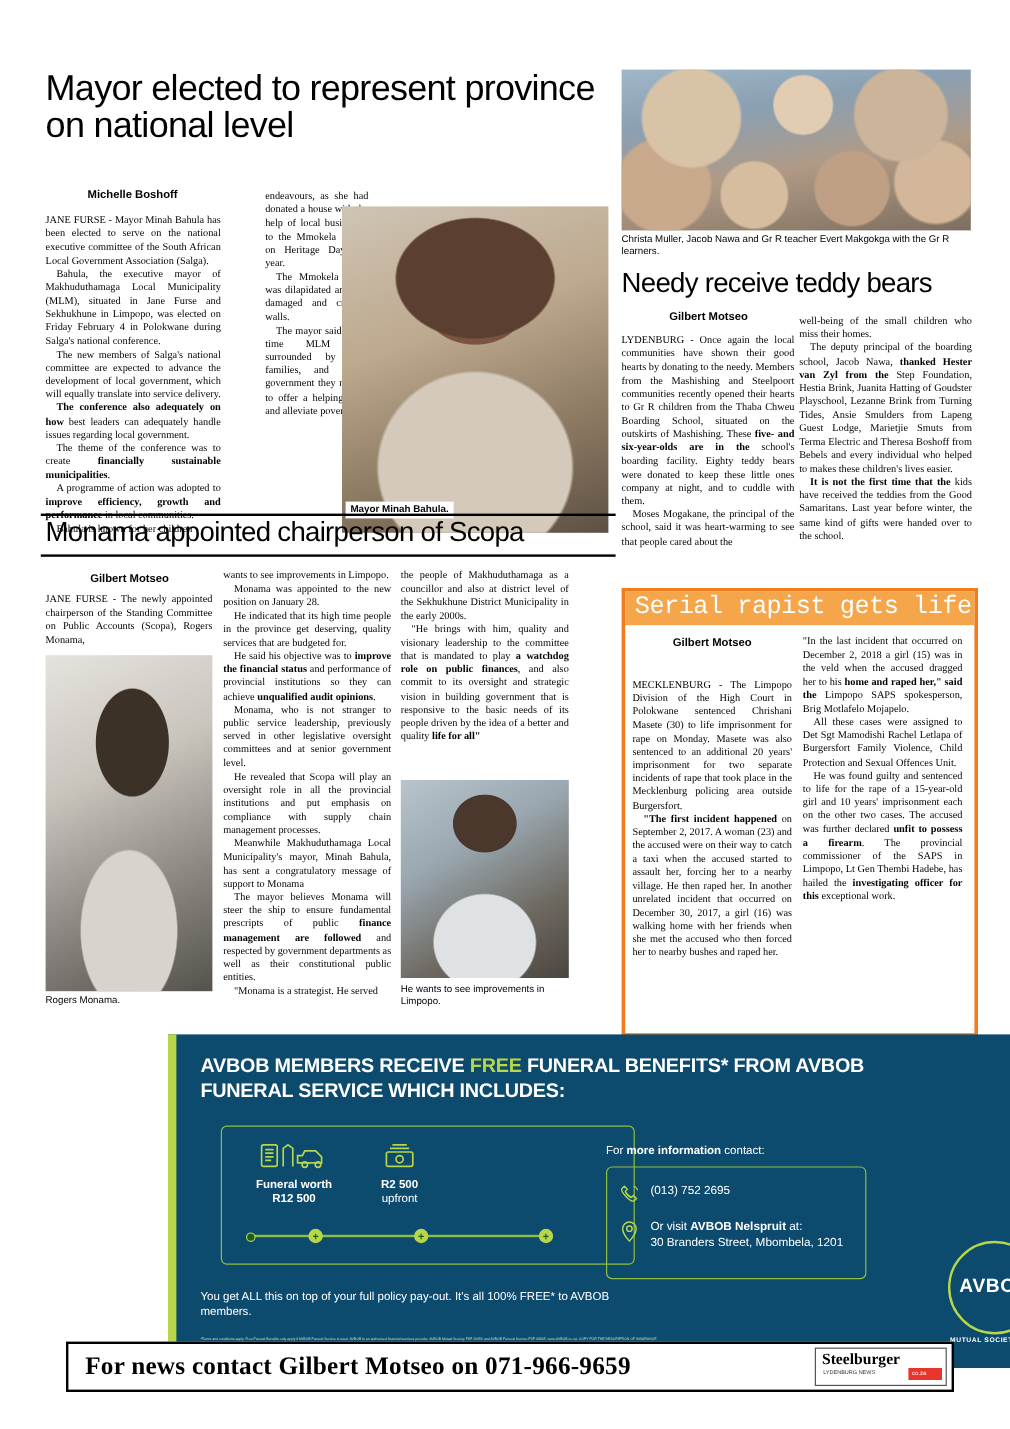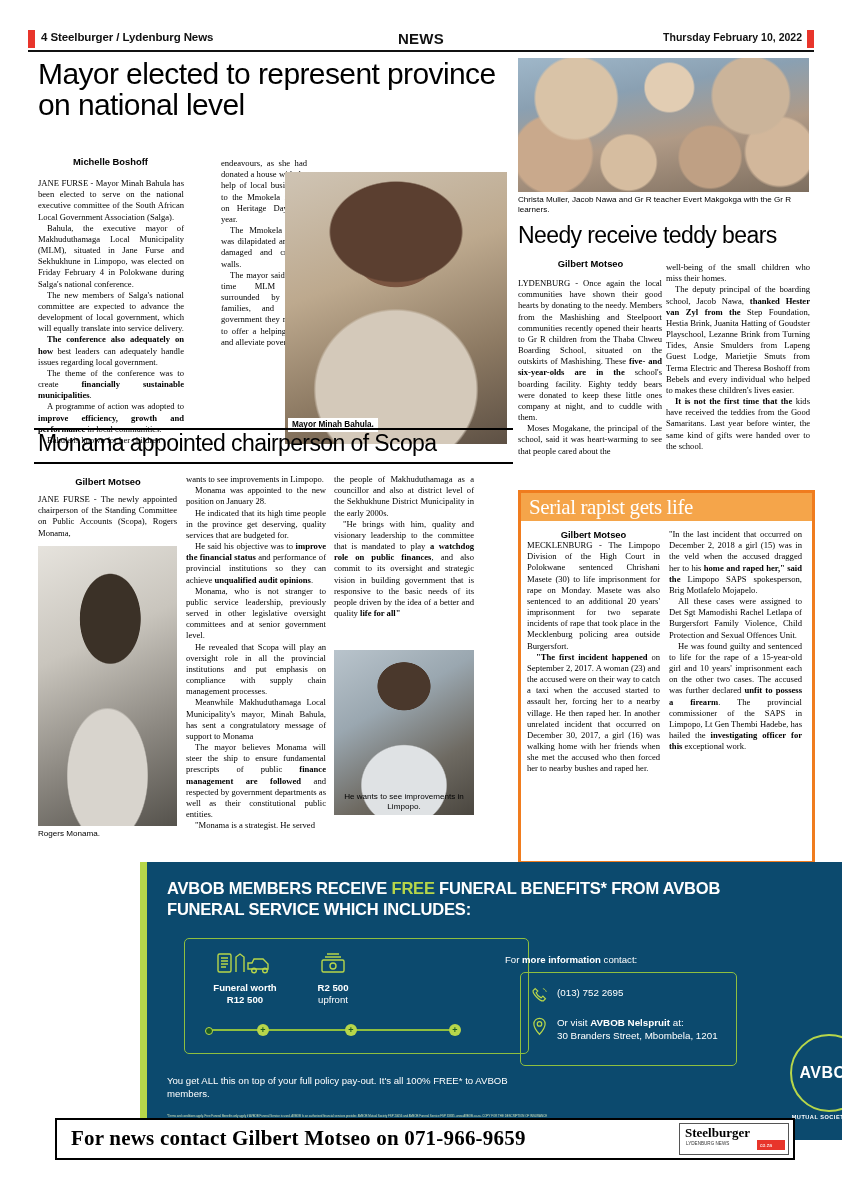--- a/index.html
+++ b/index.html
@@ -47,38 +47,38 @@
      radial-gradient(ellipse 46% 38% at 50% 82%, #d8d4cd 0 62%, transparent 64%),
      linear-gradient(155deg,#e6e3dd 0%,#c9c5bd 35%,#8d8982 68%,#55524c 100%);}
   .ph-monama{background:
      radial-gradient(ellipse 26% 20% at 50% 22%, #4a382c 0 72%, transparent 74%),
      radial-gradient(ellipse 50% 40% at 50% 82%, #dfe2e4 0 60%, transparent 62%),
      linear-gradient(150deg,#b9c4cc 0%,#9aa7b0 35%,#6e6a62 70%,#4a463f 100%);}
 
   
   .obox{position:absolute;border:3px solid #f07c1e;background:#fff;}
   .obox-head{background:#f5a54a;height:28px;position:relative;}
-  .obox-head .t{position:absolute;left:8px;top:2px;font-family:Liberation Serif, serif;font-size:21px;color:#fff;letter-spacing:-0.4px;}
+  .obox-head .t{position:absolute;left:8px;top:2px;font-family:Liberation Mono, monospace;font-size:21px;color:#fff;letter-spacing:-0.4px;}
 
   
   .ad{position:absolute;left:140px;top:862px;width:748px;height:278px;background:#0c4a6e;}
   .ad-left-bar{position:absolute;left:0;top:0;width:7px;height:278px;background:#b7d64a;}
   .ad-h{position:absolute;left:27px;top:16px;width:600px;font-family:"Liberation Sans",sans-serif;font-weight:bold;font-size:16.5px;line-height:1.28;color:#fff;letter-spacing:-0.2px;}
   .ad-h .fr{color:#b7d64a;}
   .benefit-box{position:absolute;left:44px;top:76px;width:295px;height:114px;border:1.5px solid #8fbf3f;border-radius:5px;padding-left:48px;}
   .bcol{position:absolute;top:10px;font-family:"Liberation Sans",sans-serif;font-size:9.6px;color:#fff;text-align:center;line-height:1.28;}
   .bcol .b{font-weight:bold;}
   .bicon{height:30px;margin-bottom:3px;display:flex;align-items:center;justify-content:center;}
   .track{position:absolute;left:20px;bottom:17px;width:258px;height:12px;}
   .track .line{position:absolute;left:4px;top:5px;width:250px;height:2px;background:#8fbf3f;}
   .track .dotsm{position:absolute;left:0;top:3px;width:6px;height:6px;border-radius:50%;border:1.5px solid #b7d64a;background:#1d5c22;}
   .track .dot{position:absolute;top:0;width:12px;height:12px;border-radius:50%;background:#b7d64a;color:#1d5c22;font-family:"Liberation Sans",sans-serif;font-size:9px;font-weight:bold;text-align:center;line-height:12px;}
   .info-h{position:absolute;left:365px;top:92px;font-family:"Liberation Sans",sans-serif;font-size:9.6px;color:#fff;}
   .info-h b{font-weight:bold;}
-  .contact-box{position:absolute;left:365px;top:110px;width:215px;height:92px;border:1.5px solid #8fbf3f;border-radius:5px;margin-left:15px;}
+  .contact-box{position:absolute;left:365px;top:110px;width:215px;height:92px;border:1.5px solid #8fbf3f;border-radius:5px;}
   .cline{position:absolute;font-family:"Liberation Sans",sans-serif;font-size:9.8px;color:#fff;line-height:1.3;}
   .cline b{font-weight:bold;}
   .cicon{position:absolute;}
   .ad-foot{position:absolute;left:27px;top:212px;width:370px;font-family:"Liberation Sans",sans-serif;font-size:9.6px;color:#fff;line-height:1.38;}
   .ad-fine{position:absolute;left:27px;top:252px;width:400px;font-family:"Liberation Sans",sans-serif;font-size:2.9px;color:#cfe3b8;line-height:1.45;}
   .avbob-logo{position:absolute;right:20px;top:172px;width:74px;height:74px;border-radius:50%;border:2.5px solid #b7d64a;display:flex;align-items:center;justify-content:center;font-family:"Liberation Sans",sans-serif;font-weight:bold;font-size:16px;color:#fff;letter-spacing:0.5px;}
   .avbob-sub{position:absolute;right:26px;top:252px;width:84px;text-align:center;font-family:"Liberation Sans",sans-serif;font-weight:bold;font-size:5.6px;color:#fff;letter-spacing:0.5px;}
 
   
   .banner{position:absolute;left:55px;top:1118px;width:736px;height:38px;border:2px solid #000;background:#fff;}
@@ -88,28 +88,20 @@
   .banner .logo .s{position:absolute;left:6px;top:17px;font-family:"Liberation Sans",sans-serif;font-size:4.6px;color:#333;}
   .banner .logo .rr{position:absolute;right:3px;top:16px;width:28px;height:10px;background:#e8352b;}
   .banner .logo .rr span{color:#fff;font-family:"Liberation Sans",sans-serif;font-size:5px;line-height:10px;padding-left:3px;display:block;}
 </style>
 </head>
 <body>
 
 <div class="page">
   <div class="sheet"></div>
 
-  <div class="masthead">
-    <div class="mh-red"></div>
-    <div class="mh-left">4 Steelburger / Lydenburg News</div>
-    <div class="mh-center">NEWS</div>
-    <div class="mh-right">Thursday February 10, 2022</div>
-    <div class="mh-red-r"></div>
-    <div class="mh-rule"></div>
-  </div>
 
   <div class="hl" style="left:38px;top:58px;width:470px;font-size:30px;">Mayor elected to represent province on national level</div>
 
   <div style="position:absolute;left:38px;top:156px;width:145px;">
     <div class="byline">Michelle Boshoff</div>
   </div>
   <div class="col" style="left:38px;top:178px;width:146px;">
       <p class="noind">JANE FURSE - Mayor Minah Bahula has been elected to serve on the national executive committee of the South African Local Government Association (Salga).</p>
       <p class="">Bahula, the executive mayor of Makhuduthamaga Local Municipality (MLM), situated in Jane Furse and Sekhukhune in Limpopo, was elected on Friday February 4 in Polokwane during Salga's national conference.</p>
       <p class="">The new members of Salga's national committee are expected to advance the development of local government, which will equally translate into service delivery.</p>
@@ -170,30 +162,30 @@
       <p class="">Meanwhile Makhuduthamaga Local Municipality's mayor, Minah Bahula, has sent a congratulatory message of support to Monama</p>
       <p class="">The mayor believes Monama will steer the ship to ensure fundamental prescripts of public <b>finance management are followed</b> and respected by government departments as well as their constitutional public entities.</p>
       <p class="">"Monama is a strategist. He served</p>
     </div>
 
   <div class="col" style="left:334px;top:474px;width:140px;">
       <p class="noind">the people of Makhuduthamaga as a councillor and also at district level of the Sekhukhune District Municipality in the early 2000s.</p>
       <p class="">"He brings with him, quality and visionary leadership to the committee that is mandated to play <b>a watchdog role on public finances</b>, and also commit to its oversight and strategic vision in building government that is responsive to the basic needs of its people driven by the idea of a better and quality <b>life for all"</b></p>
     </div>
   <div class="photo ph-monama" style="left:334px;top:650px;width:140px;height:165px;"></div>
-  <div class="cap" style="left:334px;top:792px;width:140px;text-align:center;">He wants to see improvements in Limpopo.</div>
+  <div class="cap" style="left:334px;top:820px;width:140px;">He wants to see improvements in Limpopo.</div>
 
   <div class="obox" style="left:518px;top:490px;width:291px;height:368px;">
     <div class="obox-head">
       <div class="t">Serial rapist gets life</div>
     </div>
     <div style="position:absolute;left:6px;top:36px;width:133px;">
       <div class="byline">Gilbert Motseo</div>
     </div>
-    <div class="col" style="left:6px;top:47px;width:133px;">
+    <div class="col" style="left:6px;top:72px;width:133px;">
         <p class="noind">MECKLENBURG - The Limpopo Division of the High Court in Polokwane sentenced Chrishani Masete (30) to life imprisonment for rape on Monday. Masete was also sentenced to an additional 20 years' imprisonment for two separate incidents of rape that took place in the Mecklenburg policing area outside Burgersfort.</p>
         <p class=""><b>"The first incident happened</b> on September 2, 2017. A woman (23) and the accused were on their way to catch a taxi when the accused started to assault her, forcing her to a nearby village. He then raped her. In another unrelated incident that occurred on December 30, 2017, a girl (16) was walking home with her friends when she met the accused who then forced her to nearby bushes and raped her.</p>
       </div>
     <div class="col" style="left:148px;top:36px;width:133px;">
         <p class="noind">"In the last incident that occurred on December 2, 2018 a girl (15) was in the veld when the accused dragged her to his <b>home and raped her," said the</b> Limpopo SAPS spokesperson, Brig Motlafelo Mojapelo.</p>
         <p class="">All these cases were assigned to Det Sgt Mamodishi Rachel Letlapa of Burgersfort Family Violence, Child Protection and Sexual Offences Unit.</p>
         <p class="">He was found guilty and sentenced to life for the rape of a 15-year-old girl and 10 years' imprisonment each on the other two cases. The accused was further declared <b>unfit to possess a firearm</b>. The provincial commissioner of the SAPS in Limpopo, Lt Gen Thembi Hadebe, has hailed the <b>investigating officer for this</b> exceptional work.</p>
       </div>
   </div>
 

